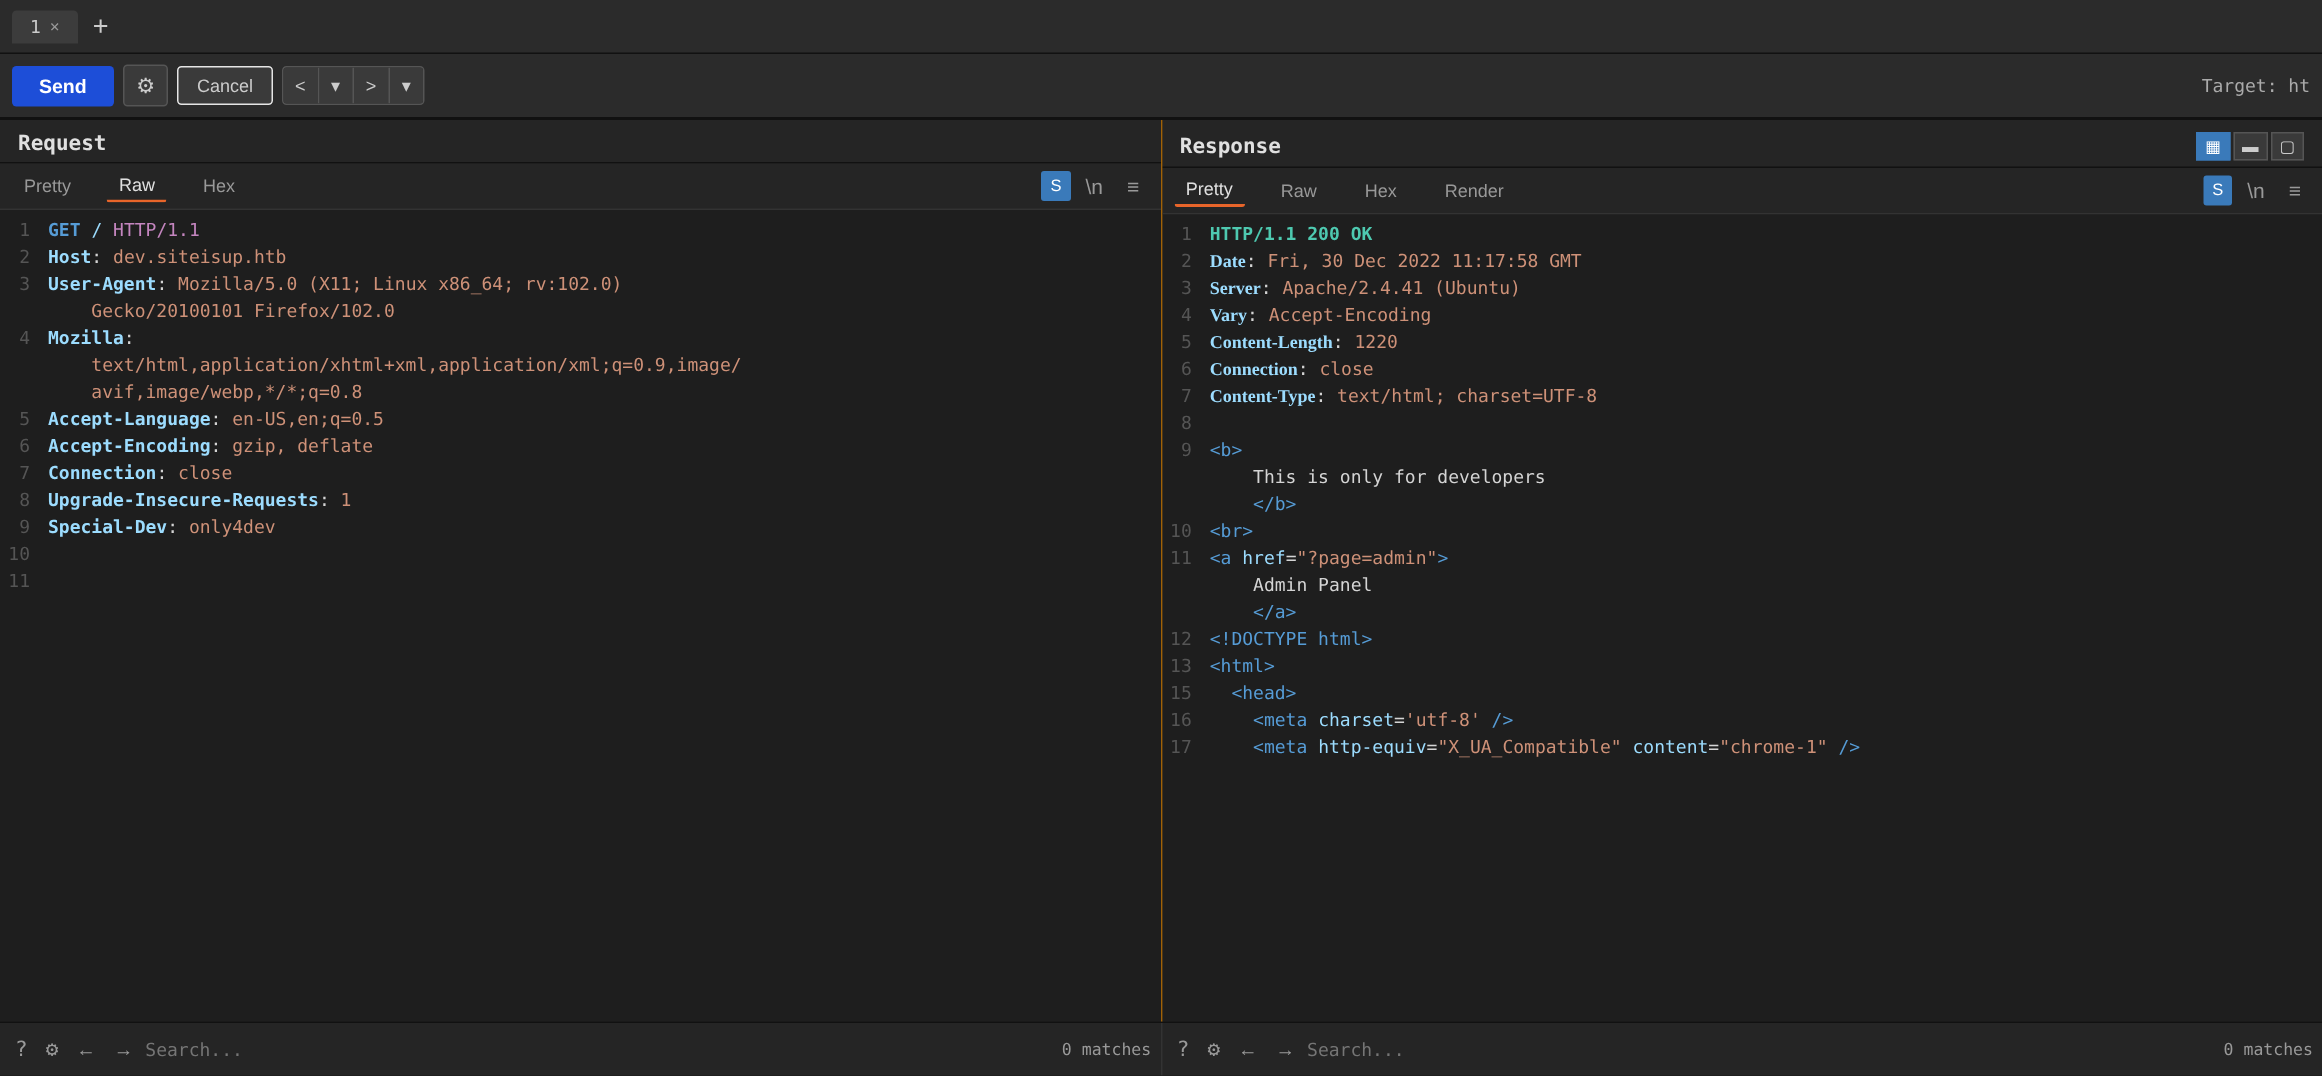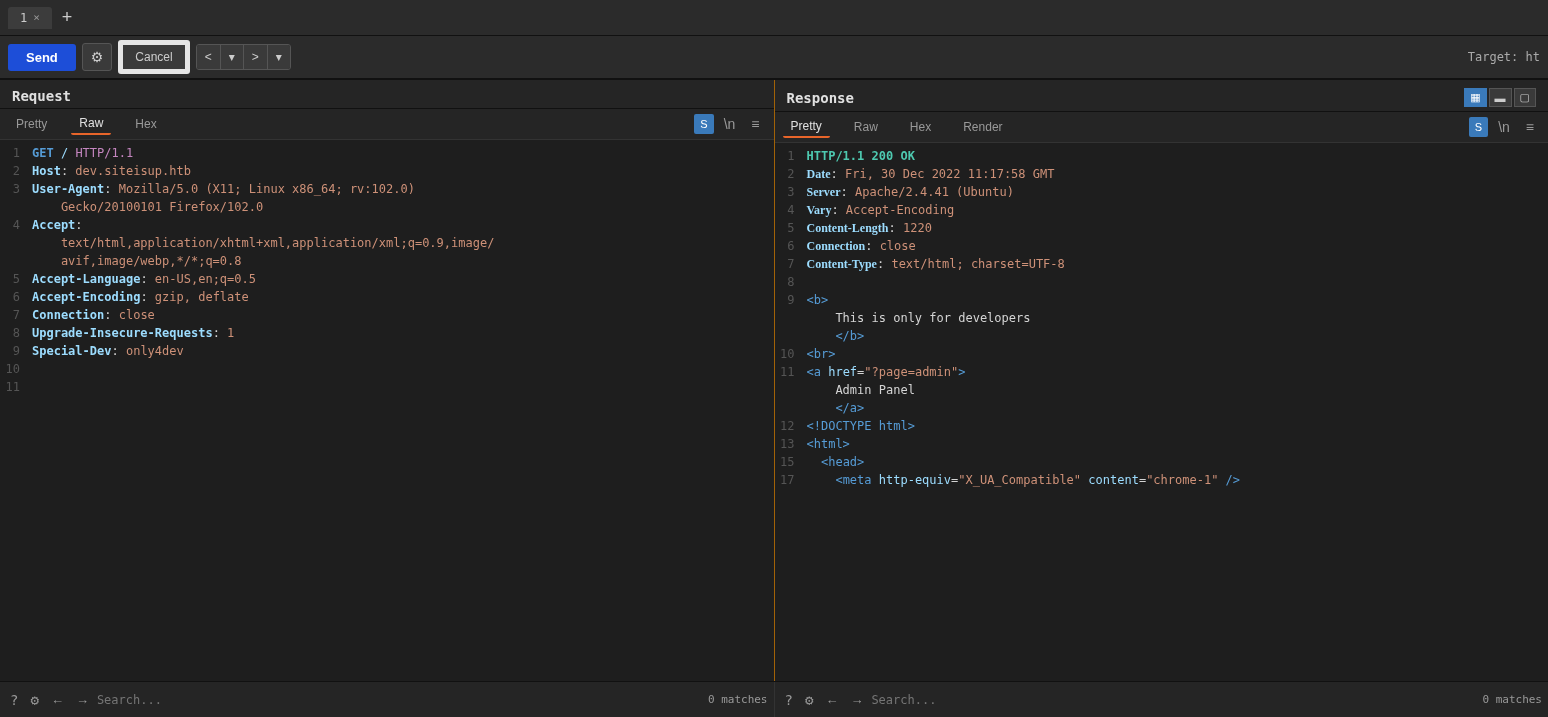--- a/index.html
+++ b/index.html
@@ -69,21 +69,21 @@
       background: #3a3a3a;
       border: 1px solid #555;
       color: #ccc;
       padding: 5px 8px;
       border-radius: 3px;
       cursor: pointer;
       font-size: 14px;
     }
     .btn-cancel {
       background: #3a3a3a;
-      border: 5px solid #e5e5e5;
+      border: 1px solid #e5e5e5;
       color: #ccc;
       padding: 5px 12px;
       border-radius: 3px;
       cursor: pointer;
       font-size: 12px;
     }
     .nav-btn-group {
       display: flex;
       border: 1px solid #555;
       border-radius: 3px;
@@ -328,21 +328,21 @@
         <span class="line-content"><span class="req-key">User-Agent</span><span style="color:#d4d4d4">: </span><span class="req-val">Mozilla/5.0 (X11; Linux x86_64; rv:102.0)</span></span>
       </div>
 
       <div class="code-line">
         <span class="line-num"></span>
         <span class="line-content"><span class="req-val">    Gecko/20100101 Firefox/102.0</span></span>
       </div>
 
       <div class="code-line">
         <span class="line-num">4</span>
-        <span class="line-content"><span class="req-key">Accept</span><span style="color:#d4d4d4">:</span></span>
+        <span class="line-content"><span class="req-key">Mozilla</span><span style="color:#d4d4d4">:</span></span>
       </div>
 
       <div class="code-line">
         <span class="line-num"></span>
         <span class="line-content"><span class="req-val">    text/html,application/xhtml+xml,application/xml;q=0.9,image/</span></span>
       </div>
 
       <div class="code-line">
         <span class="line-num"></span>
         <span class="line-content"><span class="req-val">    avif,image/webp,*/*;q=0.8</span></span>
@@ -473,20 +473,24 @@
       </div>
       <div class="code-line">
         <span class="line-num">13</span>
         <span class="line-content"><span class="res-tag">&lt;html&gt;</span></span>
       </div>
       <div class="code-line">
         <span class="line-num">15</span>
         <span class="line-content"><span class="res-text">  </span><span class="res-tag">&lt;head&gt;</span></span>
       </div>
       <div class="code-line">
+        <span class="line-num">16</span>
+        <span class="line-content"><span class="res-text">    </span><span class="res-tag">&lt;meta </span><span class="res-attr">charset</span><span style="color:#d4d4d4">=</span><span class="res-attrval">'utf-8'</span><span class="res-tag"> /&gt;</span></span>
+      </div>
+      <div class="code-line">
         <span class="line-num">17</span>
         <span class="line-content"><span class="res-text">    </span><span class="res-tag">&lt;meta </span><span class="res-attr">http-equiv</span><span style="color:#d4d4d4">=</span><span class="res-attrval">"X_UA_Compatible"</span><span class="res-text"> </span><span class="res-attr">content</span><span style="color:#d4d4d4">=</span><span class="res-attrval">"chrome-1"</span><span class="res-tag"> /&gt;</span></span>
       </div>
     </div>
   </div>
 </div>
 
 <div class="bottom-bar">
 
   <div class="bottom-section">

